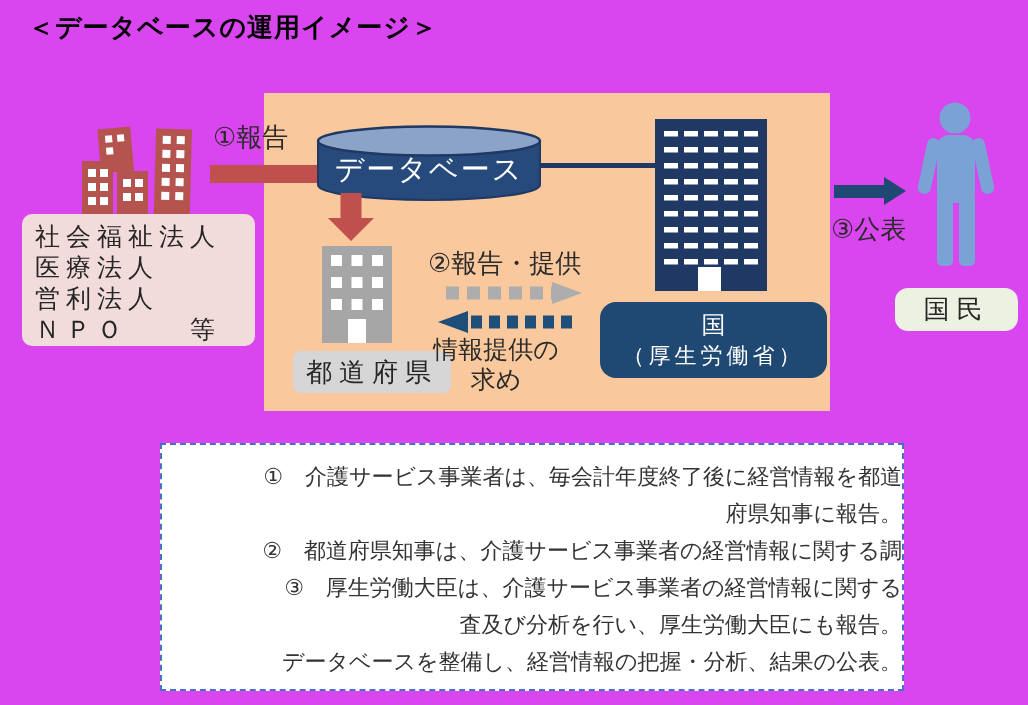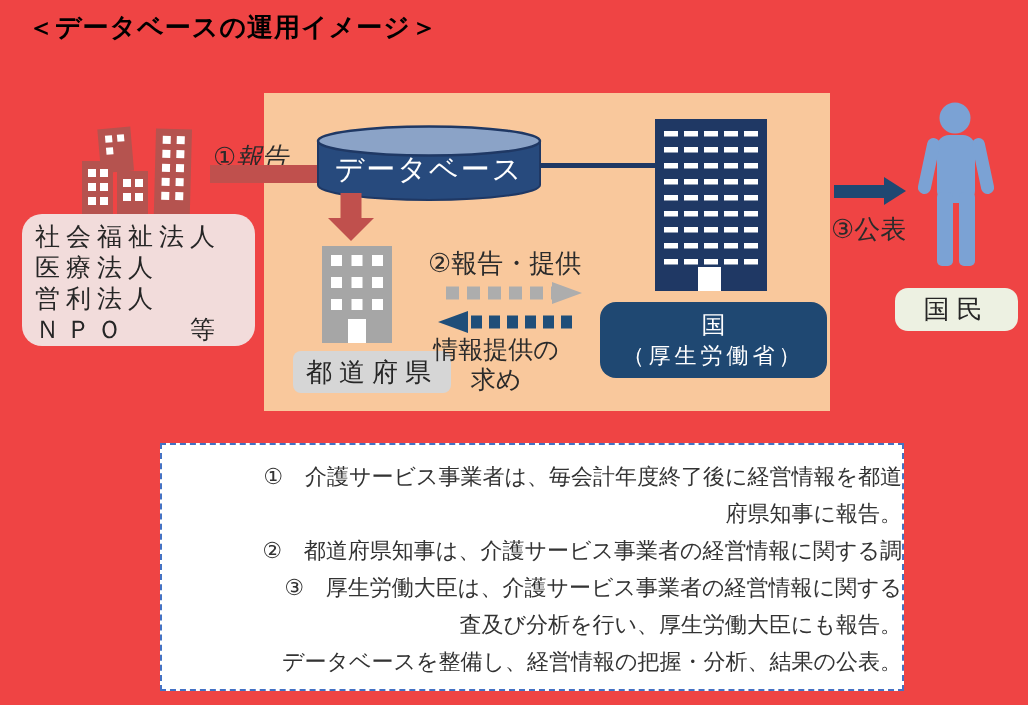--- a/index.html
+++ b/index.html
@@ -1,31 +1,31 @@
 <!DOCTYPE html>
 <html><head>
 <meta charset="utf-8">
 <style>
   html,body{margin:0;padding:0;background:#fff;}
   .stage{
-    position:relative;width:1028px;height:705px;background:#ef4444;
+    position:relative;width:1028px;height:705px;background:#d946ef;
     font-family:"Liberation Sans","DejaVu Sans",sans-serif;overflow:hidden;
   }
   .abs{position:absolute;}
   .page-title{
     left:28px;top:10px;font-size:26px;font-weight:bold;color:#000;
     letter-spacing:1px;white-space:nowrap;
   }
   .orange-bg{left:264px;top:93px;width:566px;height:318px;background:#f9c89c;}
   .label{color:#2b2b2b;white-space:nowrap;}
-  .step1-label{left:213px;top:140px;font-size:26px;font-style:italic;}
+  .step1-label{left:213px;top:120px;font-size:26px;}
   .red-band{left:210px;top:165px;width:116px;height:18px;background:#c0504d;}
   .pink-box{
     left:22px;top:214px;width:233px;height:132px;background:#f2dcdb;
-    border-radius:20px;padding:7px 0 0 13px;box-sizing:border-box;
+    border-radius:10px;padding:7px 0 0 13px;box-sizing:border-box;
   }
   .pink-box div{font-size:25px;line-height:31px;letter-spacing:6px;color:#262626;white-space:nowrap;}
   .cylinder-wrap{left:315px;top:124px;width:228px;height:90px;}
   .cylinder-label{
     left:315px;top:150px;width:228px;text-align:center;font-size:29px;color:#fff;
     letter-spacing:2px;
   }
   .connector{left:540px;top:163px;width:117px;height:5px;background:#1f3864;}
   .red-down-arrow{left:328px;top:193px;}
   .gray-building{left:322px;top:246px;}

